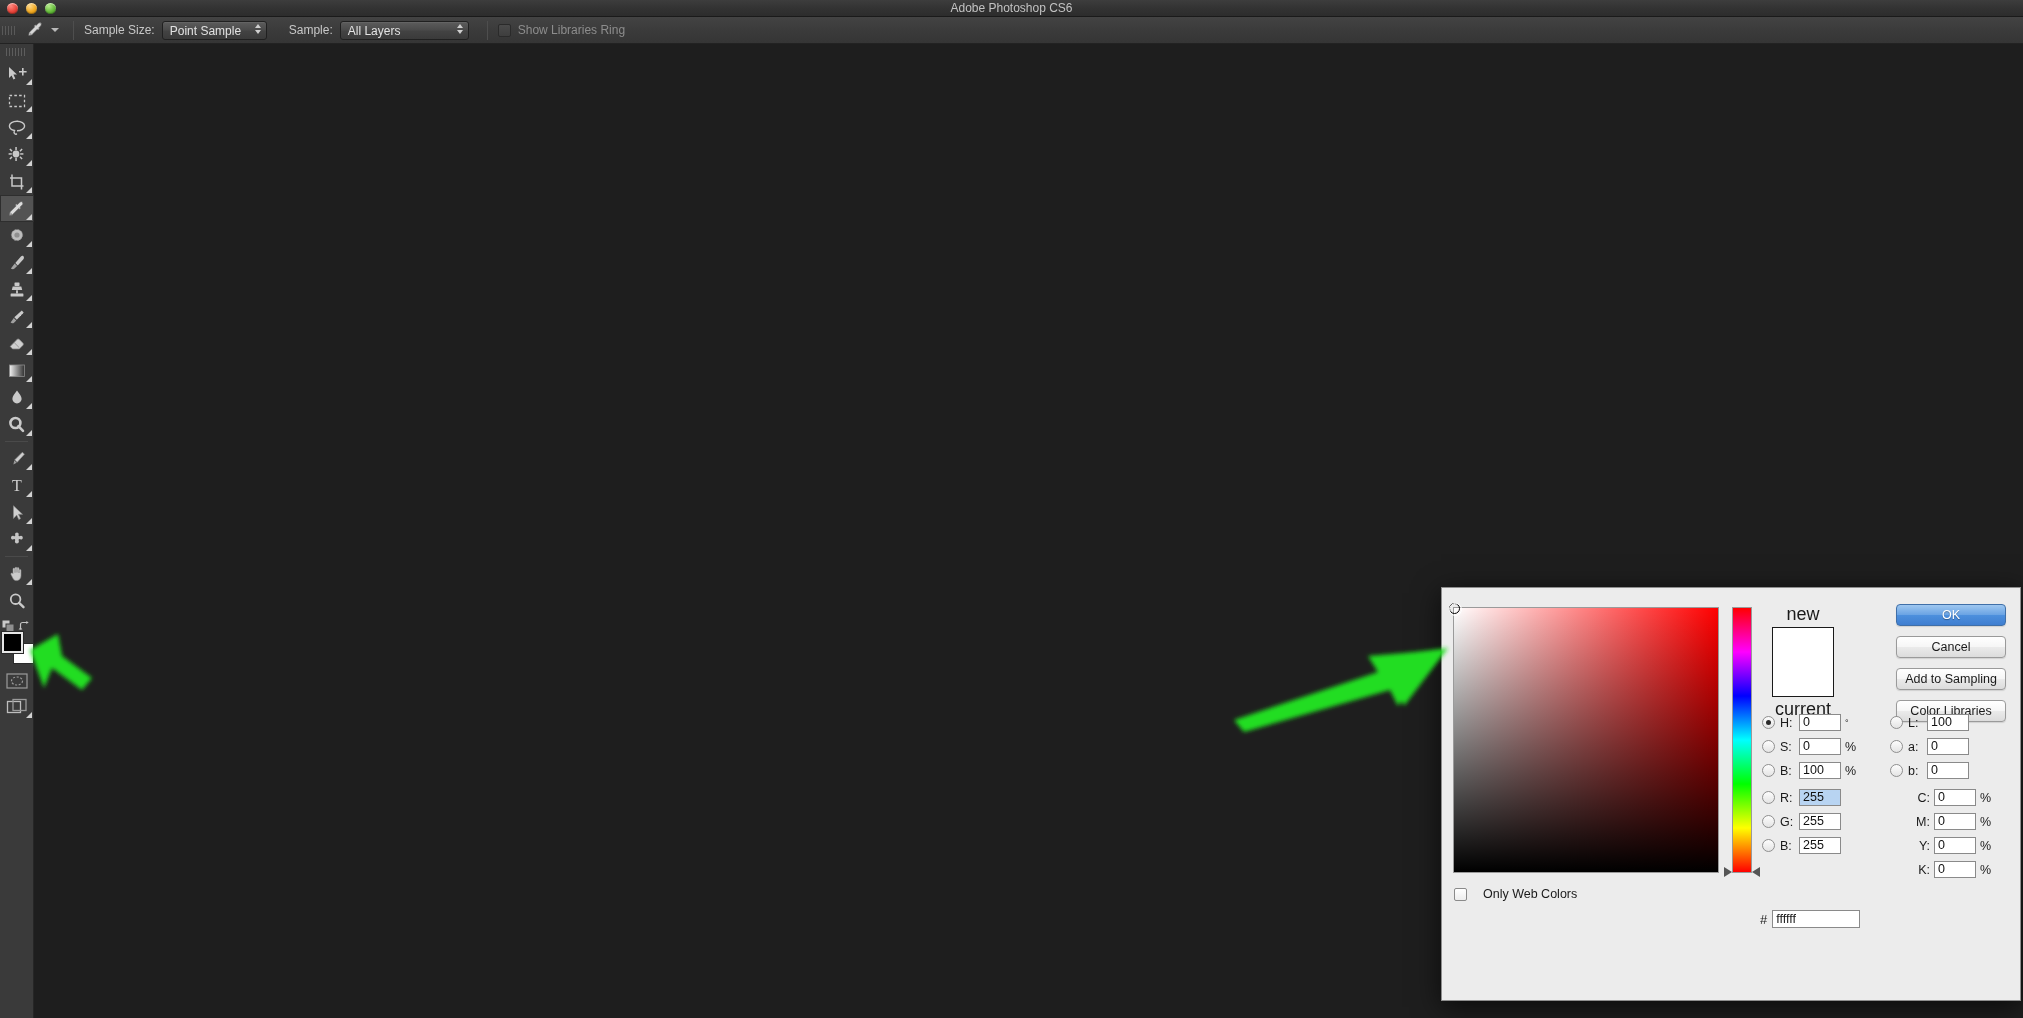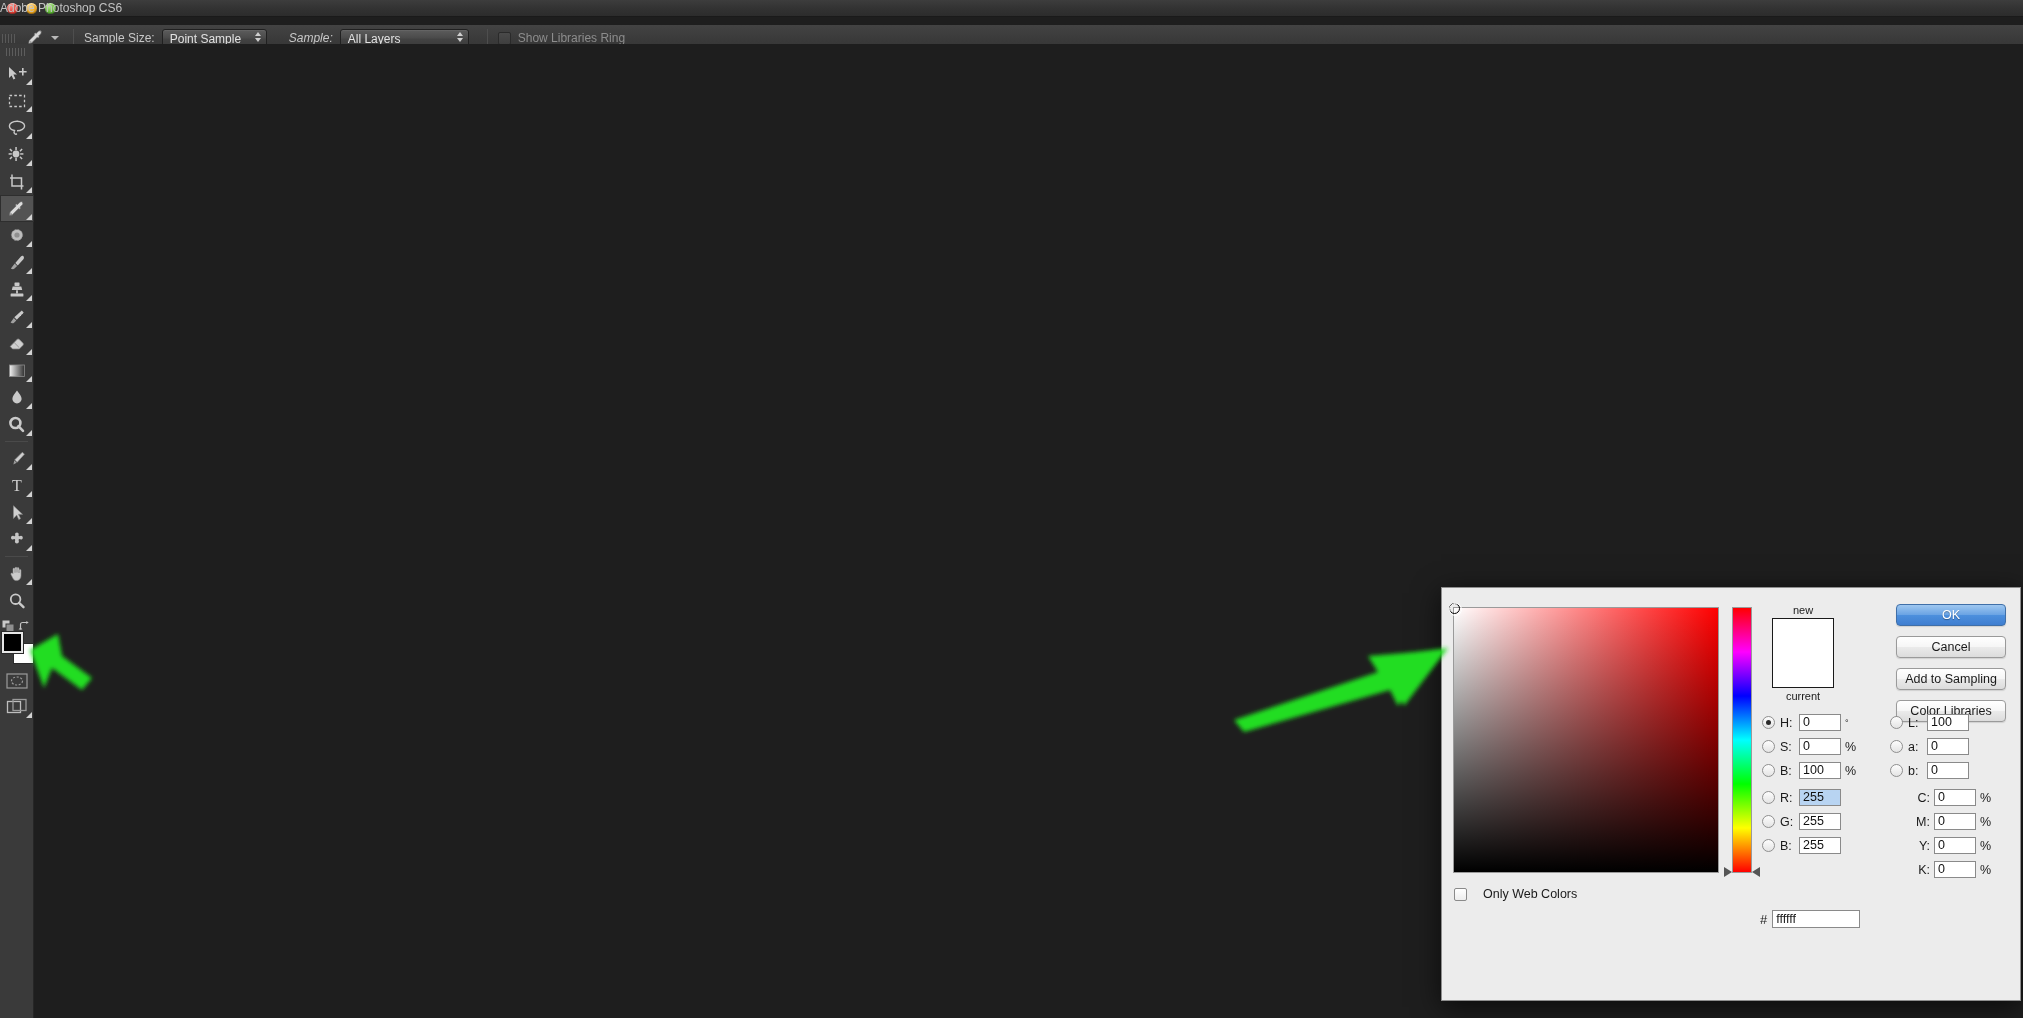--- a/index.html
+++ b/index.html
@@ -23,30 +23,30 @@
   }
   .traffic-dot {
     width: 11px; height: 11px; border-radius: 50%;
     box-shadow: inset 0 1px 1px rgba(255,255,255,.55), inset 0 -1px 1px rgba(0,0,0,.3);
   }
   .tl-close { background: radial-gradient(circle at 35% 28%, #ff8a80 0%, #e8443a 55%, #b32820 100%); }
   .tl-min   { background: radial-gradient(circle at 35% 28%, #ffd98a 0%, #f0a820 55%, #bb7c0c 100%); }
   .tl-max   { background: radial-gradient(circle at 35% 28%, #b6eb8a 0%, #64bb3a 55%, #3f8c20 100%); }
   #app-title {
     position: absolute; left: 0; top: 0; width: 100%; height: 17px;
-    line-height: 17px; 
+    line-height: 17px; text-align: center;
     color: #c2c2c2; font-size: 12px;
   }
 
   
   #options-bar {
     position: absolute; left: 0; top: 17px; width: 2023px; height: 27px;
     background: linear-gradient(to bottom, #434343 0%, #3b3b3b 50%, #353535 100%);
     border-bottom: 1px solid #222;
-    display: flex; align-items: center; margin-top: 8px;
+    display: flex; align-items: center;
   }
   #options-grip {
     width: 14px; height: 27px; margin-left: 2px;
     background-image: repeating-linear-gradient(to right,
       #595959 0px, #595959 1px, transparent 1px, transparent 3px);
     background-size: 100% 9px; background-position: center;
     background-repeat: no-repeat;
   }
   #tool-preset-btn {
     display: flex; align-items: center; gap: 5px;
@@ -182,21 +182,21 @@
   }
   .hue-arrow-l, .hue-arrow-r {
     position: absolute; width: 0; height: 0;
     border-top: 5px solid transparent; border-bottom: 5px solid transparent;
   }
   .hue-arrow-l { left: -9px; border-left: 8px solid #555; }
   .hue-arrow-r { right: -9px; border-right: 8px solid #555; }
 
   
   #newcur-wrap { position: absolute; left: 330px; top: 16px; width: 62px; }
-  .nc-label { text-align: center; font-size: 11px; color: #1a1a1a; }
+  .nc-label { text-align: center; font-size: 18px; color: #1a1a1a; }
   #nc-new {
     width: 62px; height: 70px; background: #ffffff;
     border: 1px solid #1a1a1a; margin: 2px 0;
   }
   #nc-current {
     width: 62px; height: 0px; border: none; margin: 0;
   }
 
   
   #cp-buttons { position: absolute; right: 14px; top: 16px; width: 110px; }
@@ -288,21 +288,21 @@
 
   <span class="opt-label">Sample Size:</span>
   <div class="opt-select" id="sample-size-select">
     <span>Point Sample</span>
     <span class="steppers">
       <span class="st-up"></span>
       <span class="st-dn"></span>
     </span>
   </div>
 
-  <span class="opt-label" style="margin-left:22px;font-style:italic;">Sample:</span>
+  <span class="opt-label" style="margin-left:22px;">Sample:</span>
   <div class="opt-select" id="sample-select">
     <span>All Layers</span>
     <span class="steppers">
       <span class="st-up"></span>
       <span class="st-dn"></span>
     </span>
   </div>
 
   <div class="opt-sep" style="margin-left:18px;"></div>
 

